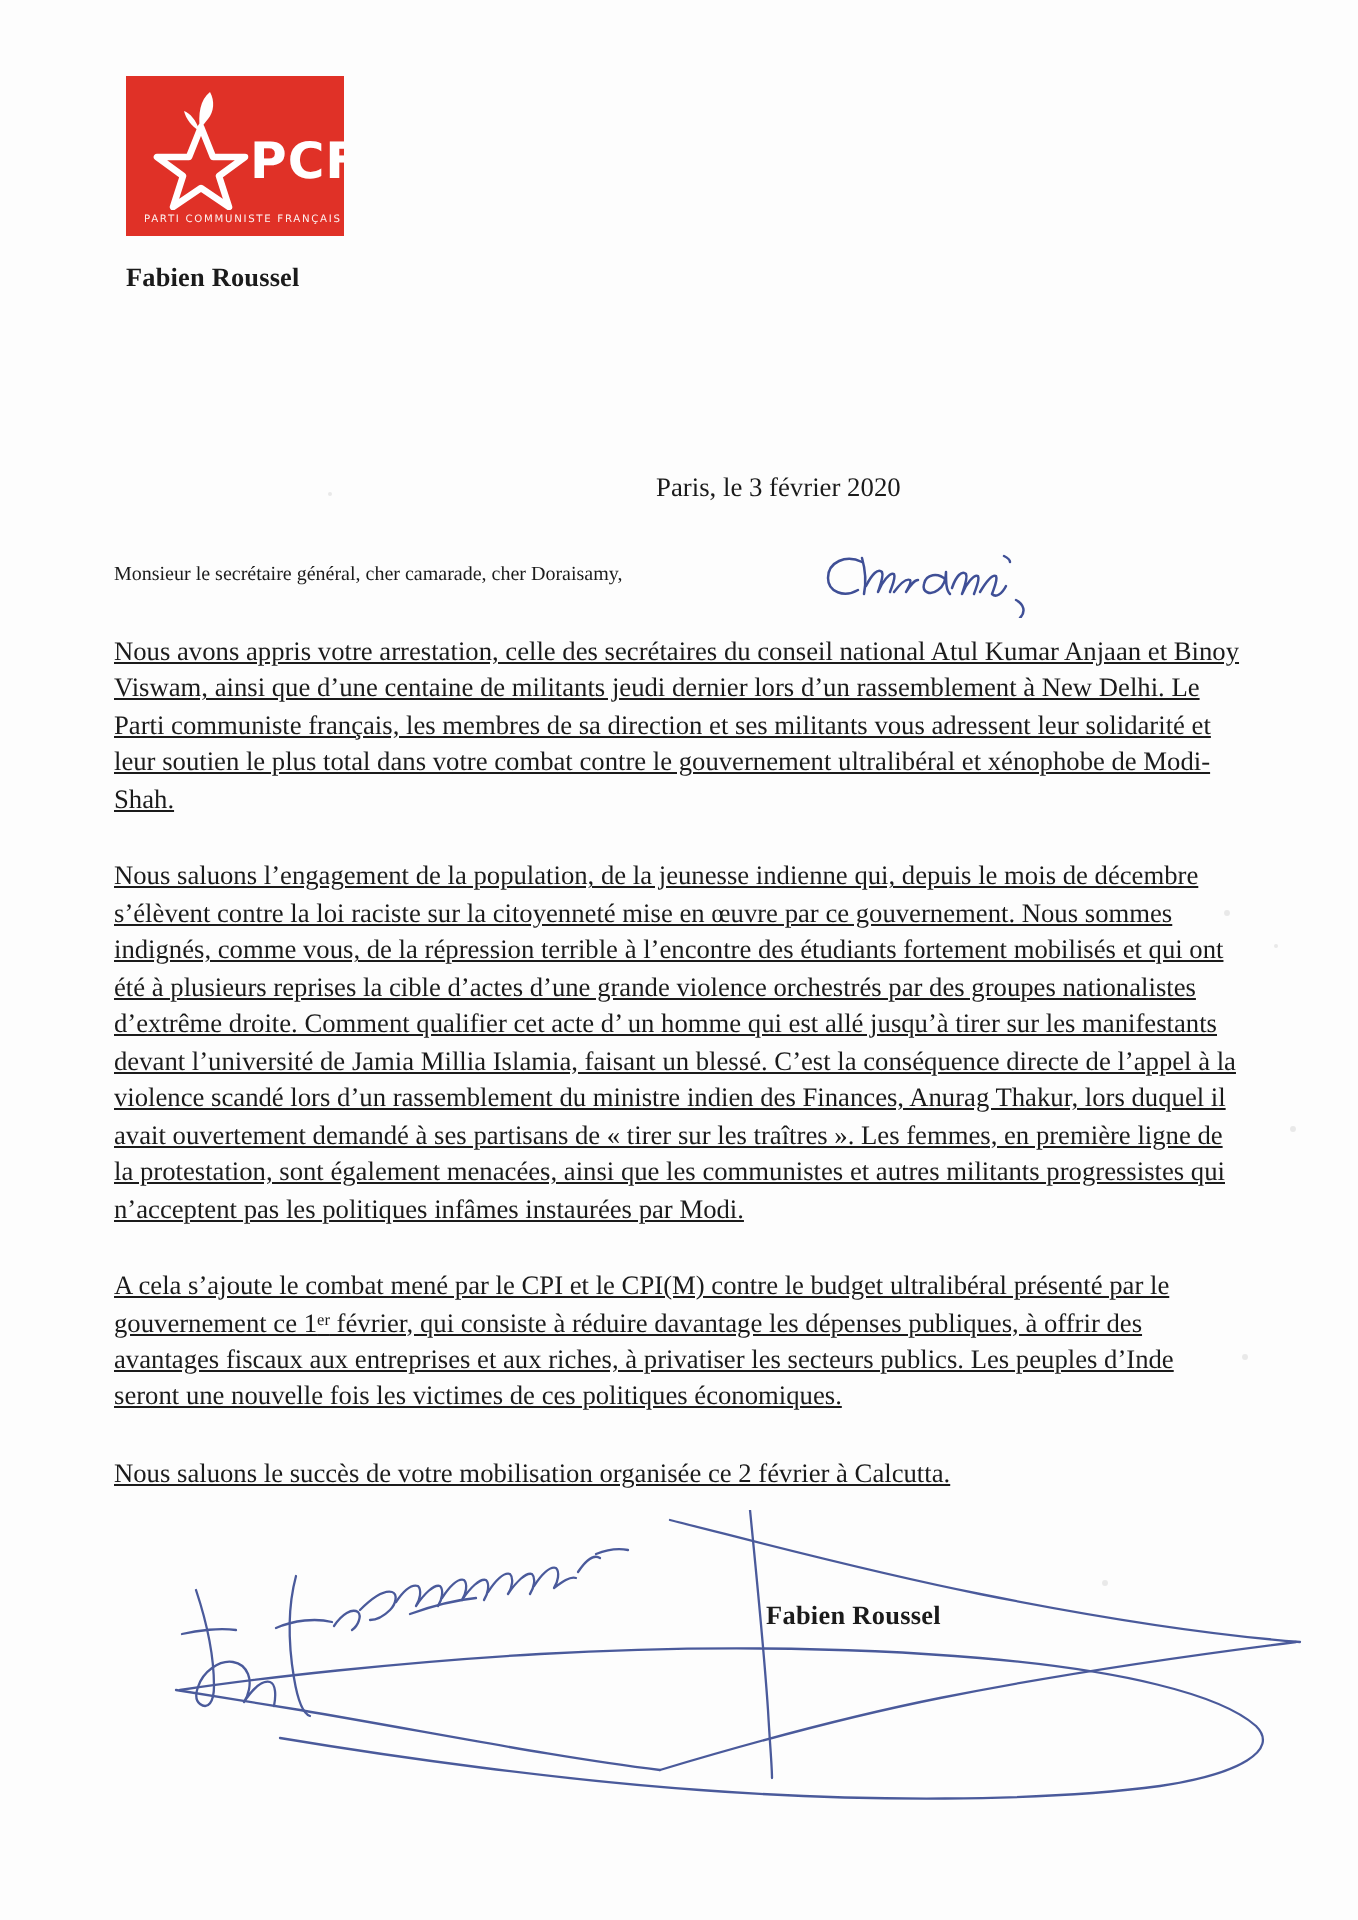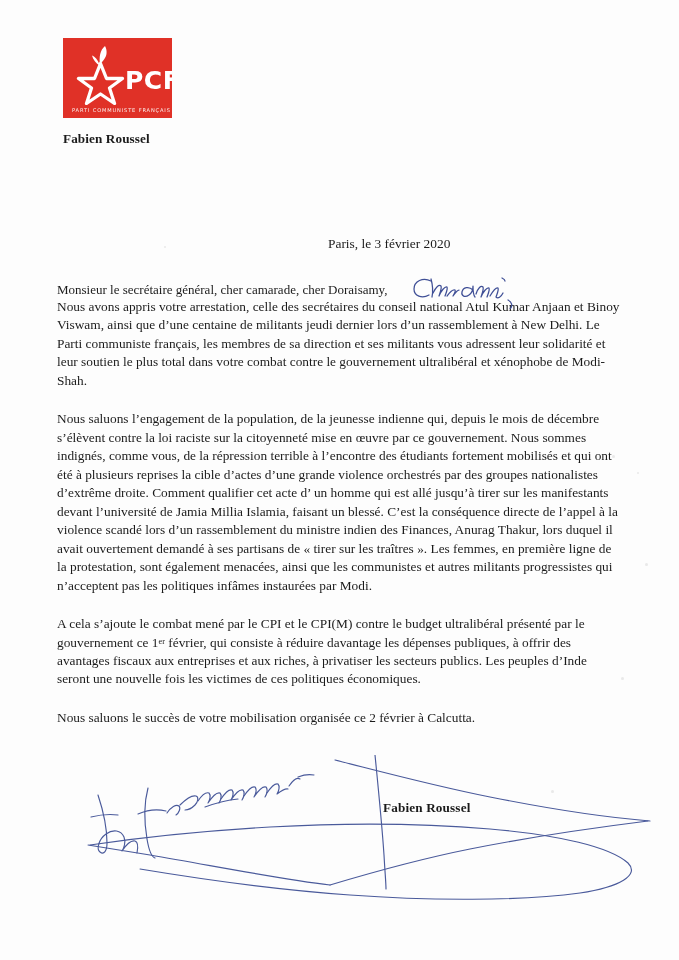--- a/index.html
+++ b/index.html
@@ -79,36 +79,38 @@
 
   
   .body-block {
     position: absolute;
     left: 57px;
     top: 282px;
     width: 565px;
   }
   .salutation {
     position: relative;
-    font-size: 13px;
+    font-size: 10px;
+    margin-bottom: 24px;
     white-space: nowrap;
   }
   .hand-inline {
     position: absolute;
     left: 352px;
     top: -13px;
     width: 115px;
     height: 40px;
     pointer-events: none;
   }
   p.para {
     margin: 0 0 20px 0;
     font-size: 13.35px;
     line-height: 1.385;
     text-align: left;
+    text-decoration: underline;
   }
   p.para.tight { margin-bottom: 18px; }
   sup.ord { font-size: 0.62em; vertical-align: 0.42em; }
 
   
   .sig-zone {
     position: absolute;
     left: 0;
     top: 755px;
     width: 679px;

